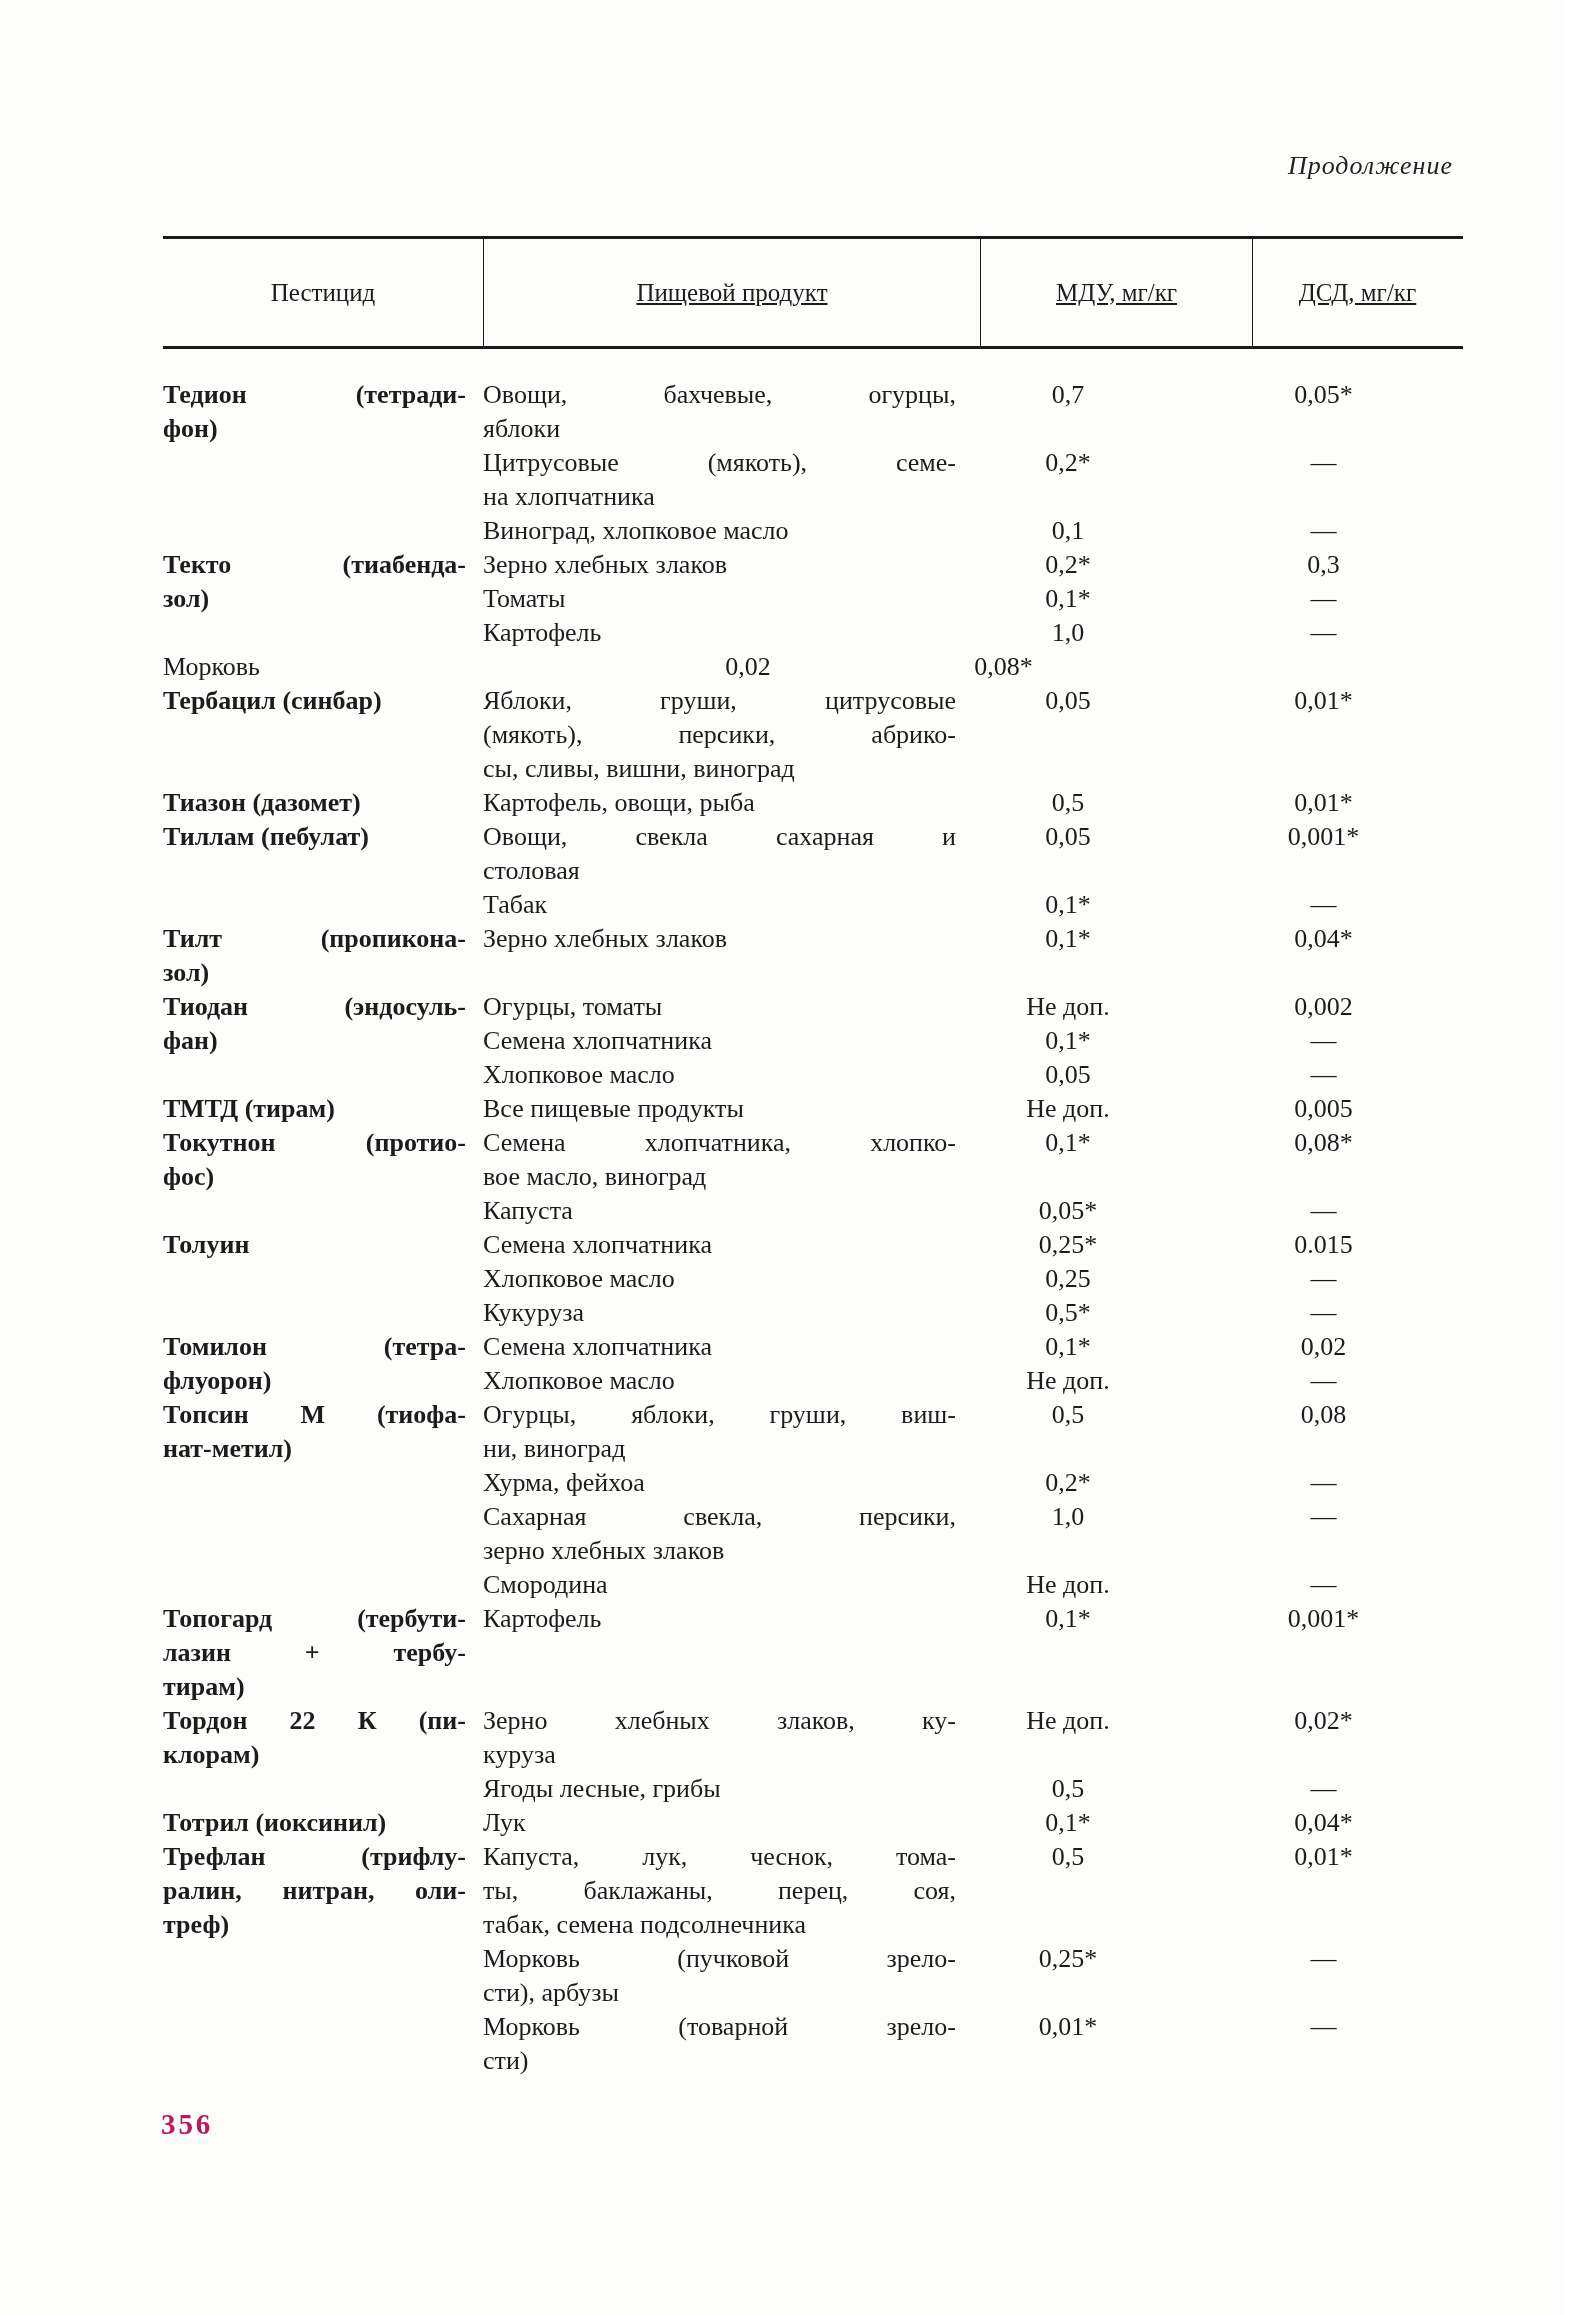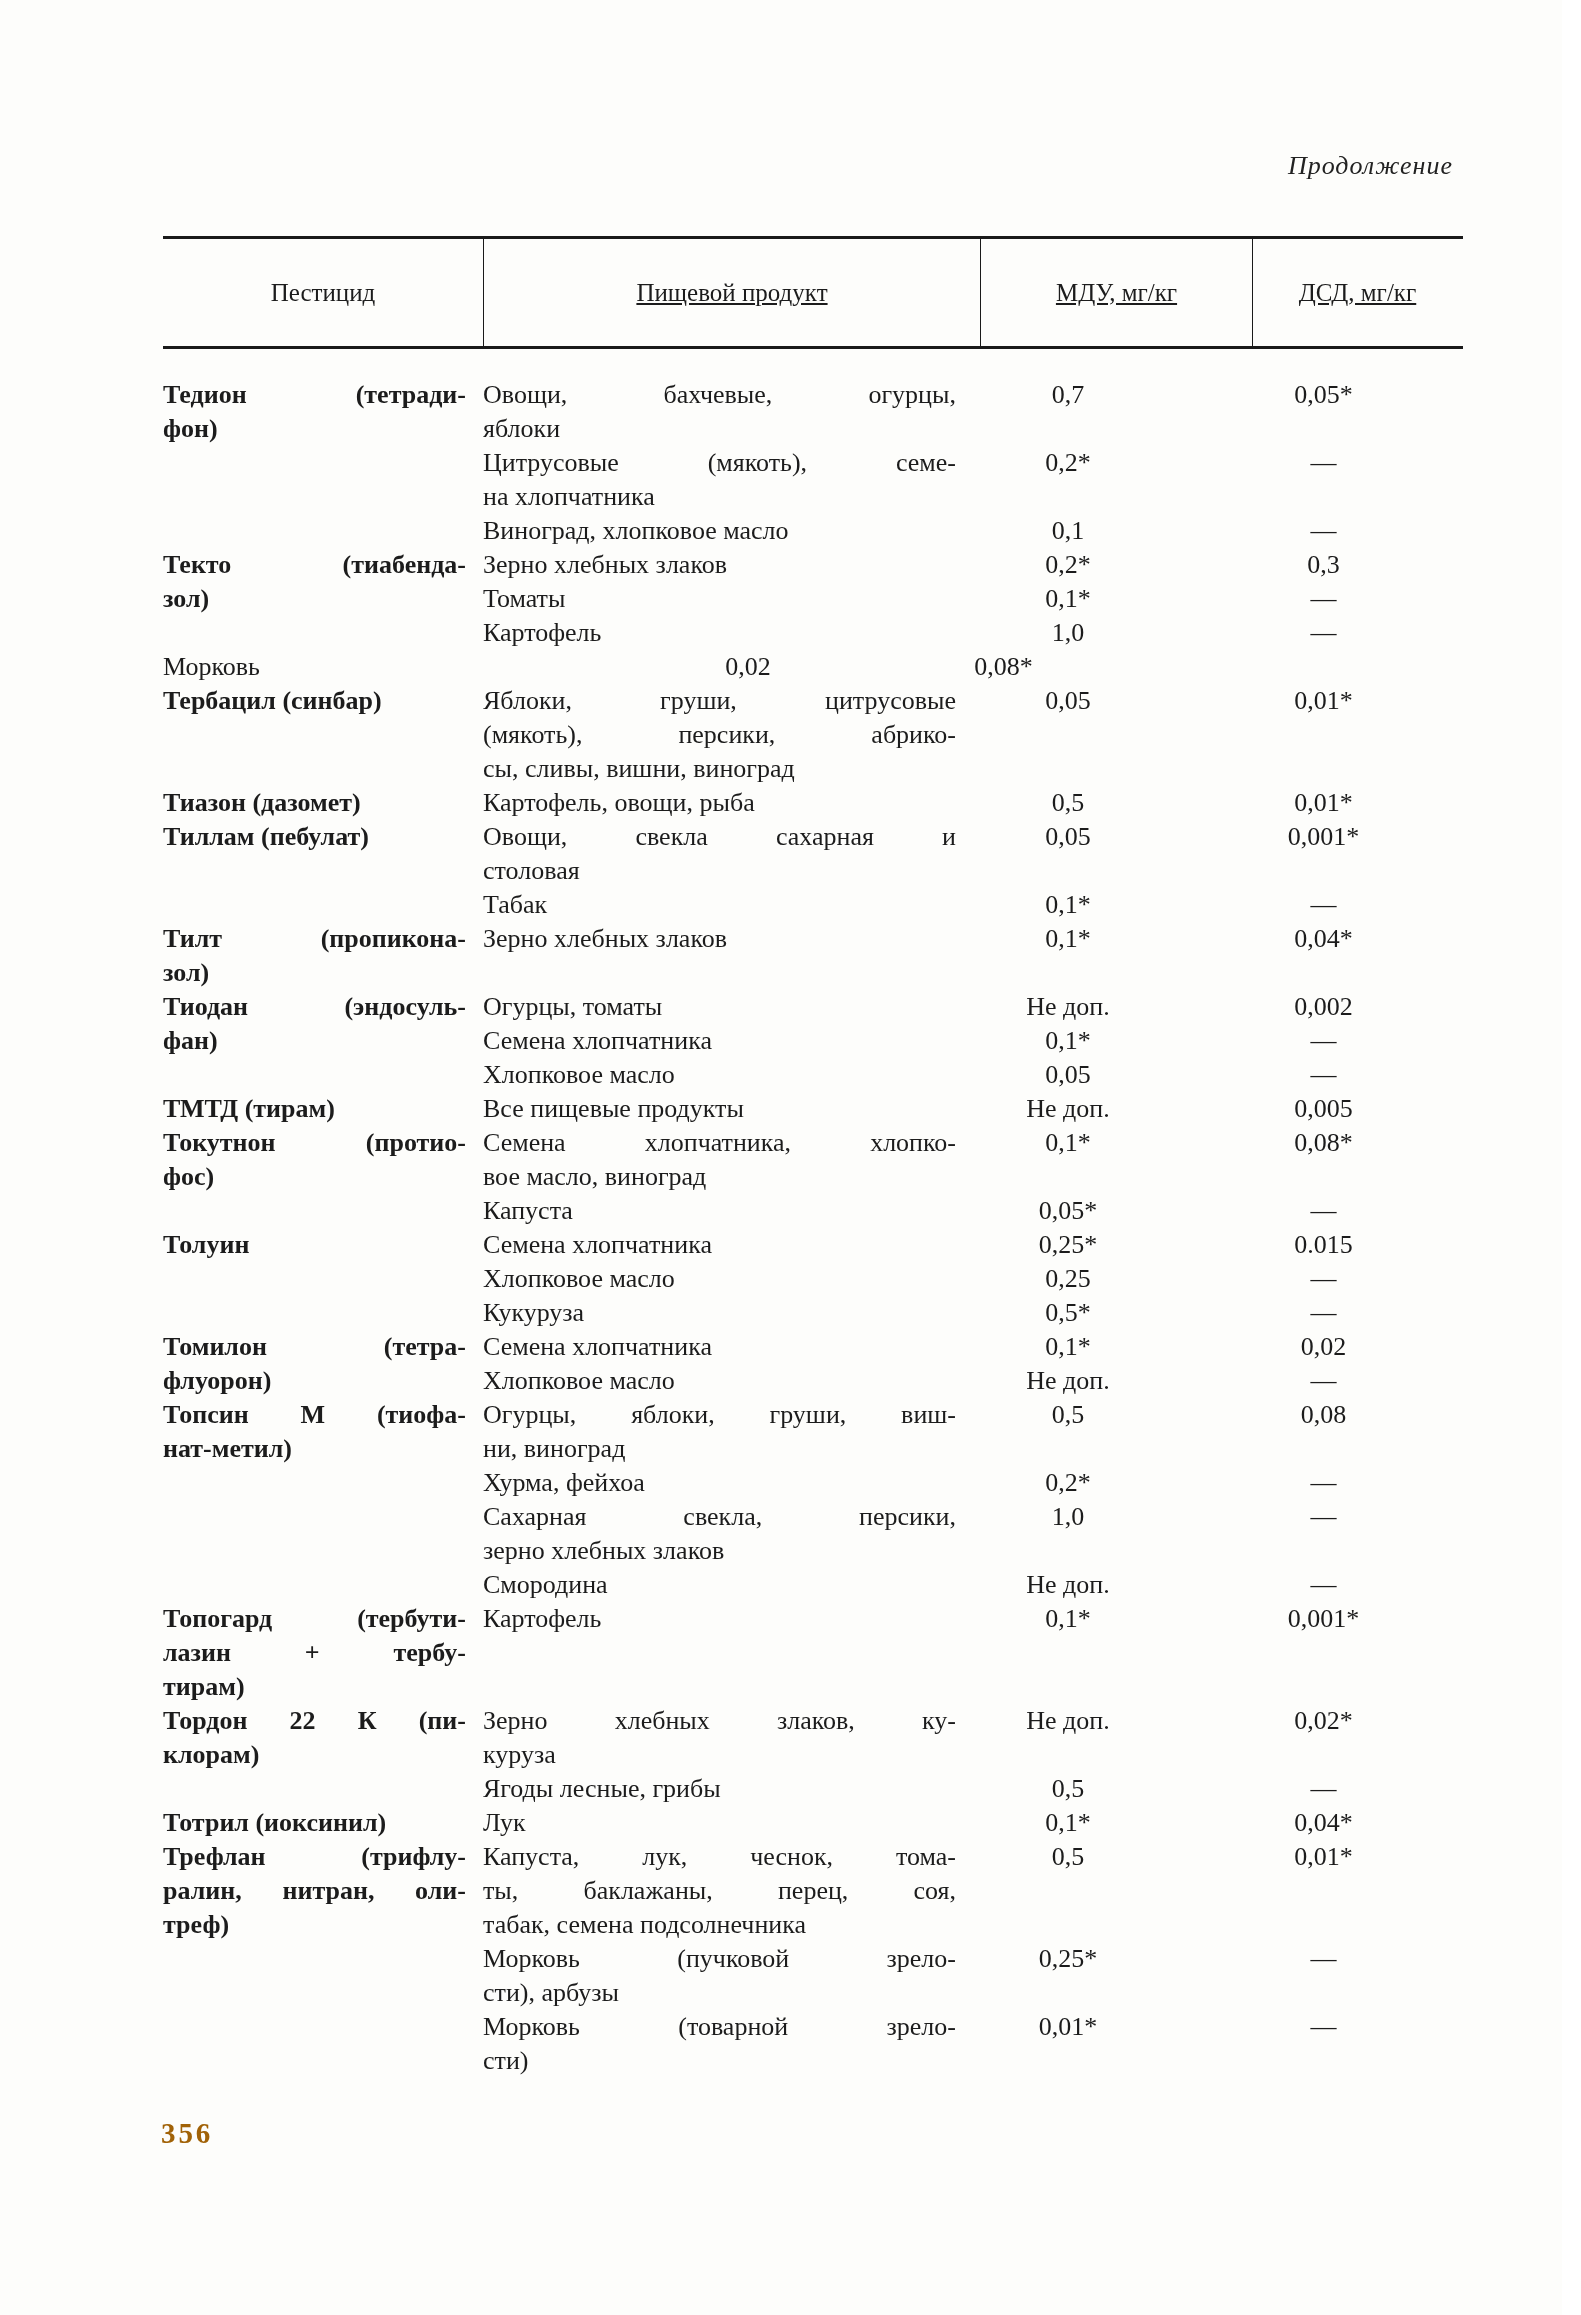--- a/index.html
+++ b/index.html
@@ -36,21 +36,21 @@
   }
   .rows { width:980px; }
   .subrow { display:grid; grid-template-columns:497px 272px 210px; align-items:start; }
   .prod { padding-right:24px; box-sizing:border-box; }
   .mdu { text-align:center; padding-right:96px; box-sizing:border-box; white-space:nowrap; }
   .dsd { text-align:center; padding-right:67px; box-sizing:border-box; white-space:nowrap; }
   .ln { min-height:34px; }
   .ln.j { text-align:justify; text-align-last:justify; }
   .pagenum {
     position:absolute; left:161px; top:2108px;
-    font-size:29px; font-weight:bold; letter-spacing:2.9px; color:#a16207;margin-top:9px;
+    font-size:29px; font-weight:bold; letter-spacing:2.9px; color:#be185d;
   }
 </style>
 </head>
 <body>
 
 <div class="page">
   <div class="continuation">Продолжение</div>
 
   <div class="table-wrap">
     <div class="thead">

